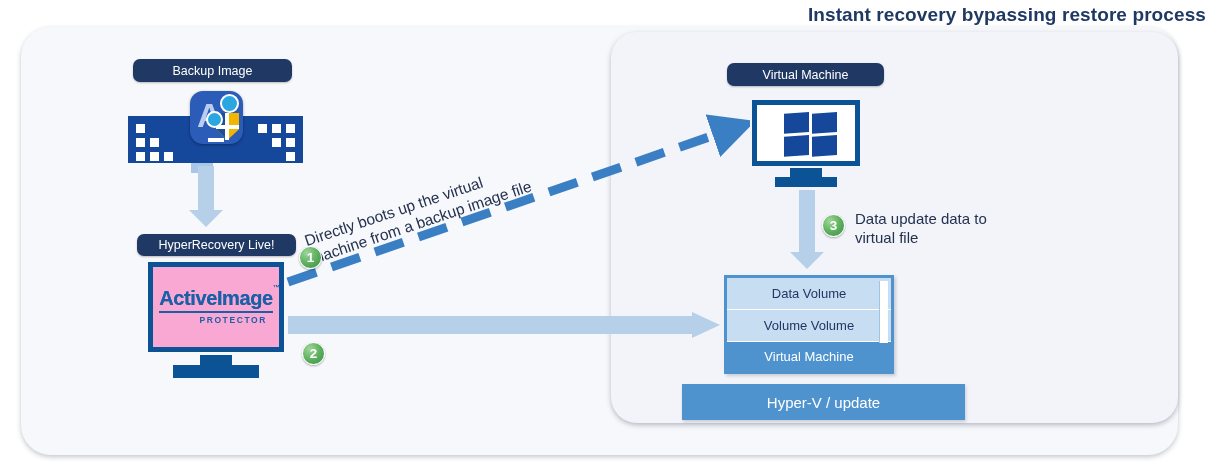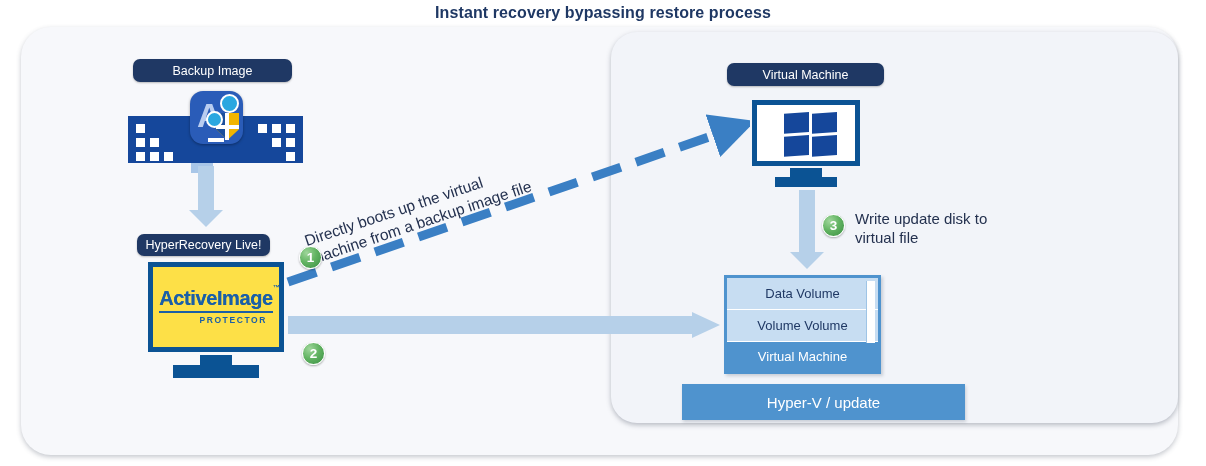--- a/index.html
+++ b/index.html
@@ -8,22 +8,22 @@
     background:#ffffff;
     font-family:"Liberation Sans", sans-serif;
     overflow:hidden;
     position:relative;
   }
   #stage{position:absolute;left:0;top:0;width:1206px;height:466px;}
 
   
   .title{
     position:absolute;left:0;top:4px;width:1206px;
-    text-align:center;
-    font-size:16px;font-weight:bold;color:#1f3864;
+    text-align:right;
+    font-size:19px;font-weight:bold;color:#1f3864;
     letter-spacing:.1px;
   }
 
   
   .outer-panel{
     position:absolute;left:21px;top:27px;width:1157px;height:428px;
     background:#f7f8fb;
     border-radius:30px;
     box-shadow:0 2px 5px rgba(60,70,90,.30);
   }
@@ -40,21 +40,21 @@
   .pill{
     position:absolute;
     background:#1f3864;
     color:#ffffff;
     border-radius:7px;
     font-size:12.5px;
     display:flex;align-items:center;justify-content:center;
     box-shadow:0 1px 2px rgba(0,0,0,.25);
   }
   .pill-backup{left:133px;top:59px;width:159px;height:23px;}
-  .pill-hrl{left:137px;top:234px;width:133px;height:22px;}
+  .pill-hrl{left:137px;top:234px;width:159px;height:22px;}
   .pill-vm{left:727px;top:63px;width:157px;height:23px;}
 
   
   .server{
     position:absolute;left:128px;top:116px;width:175px;height:47px;
     background:#15479b;
   }
   .server .dots{position:absolute;display:grid;gap:5px;}
   .dot{width:9px;height:9px;background:#ffffff;}
   .dots-left{left:8px;top:8px;grid-template-columns:repeat(3,9px);grid-template-rows:repeat(3,9px);}
@@ -99,21 +99,21 @@
     position:absolute;left:16px;top:20px;width:13px;height:13px;border-radius:50%;
     background:#2aa7e0;border:2px solid #ffffff;
   }
   .aip-icon .basebar{
     position:absolute;left:18px;bottom:2px;width:16px;height:4px;background:#ffffff;
   }
 
   
   .monitor{
     position:absolute;left:148px;top:262px;width:136px;height:90px;
-    border:5px solid #0b5394;background:#fde047;
+    border:5px solid #0b5394;background:#f9a8d4;
     box-sizing:border-box;
   }
   .monitor-neck{position:absolute;left:200px;top:355px;width:32px;height:10px;background:#0b5394;}
   .monitor-base{position:absolute;left:173px;top:365px;width:86px;height:13px;background:#0b5394;}
 
   .aip-logo{
     position:absolute;left:0;top:20px;width:100%;text-align:center;
   }
   .aip-logo .main{
     font-size:20px;font-weight:bold;letter-spacing:-.4px;
@@ -138,21 +138,21 @@
   .vm-neck{position:absolute;left:790px;top:168px;width:32px;height:9px;background:#0b5394;}
   .vm-base{position:absolute;left:775px;top:177px;width:62px;height:10px;background:#0b5394;}
   .win-logo{position:absolute;left:27px;top:8px;width:52px;height:42px;
     display:grid;grid-template-columns:1fr 1fr;grid-template-rows:1fr 1fr;gap:3px;}
   .win-logo span{background:#15479b;display:block;}
   .win-tl{transform:skewY(-4deg);} .win-tr{transform:skewY(-4deg);}
   .win-bl{transform:skewY(-4deg);} .win-br{transform:skewY(-4deg);}
 
   
   .vol-stack{
-    position:absolute;left:724px;top:275px;width:157px;height:99px;
+    position:absolute;left:724px;top:275px;width:170px;height:99px;
     border:3px solid #4f93ce;background:#ffffff;box-sizing:border-box;
     box-shadow:2px 2px 3px rgba(80,90,110,.25);
   }
   .vol-row{
     height:32px;display:flex;align-items:center;justify-content:center;
     font-size:13px;color:#1f3864;background:#c7ddf2;
     border-bottom:1px solid #ffffff;box-sizing:border-box;
   }
   .vol-row.vm{
     background:#4f93ce;color:#ffffff;border-bottom:none;height:29px;
@@ -328,21 +328,21 @@
   <div class="vm-neck"></div>
   <div class="vm-base"></div>
 
   <div class="v-arrow arrow3">
     <div class="shaft"></div>
       <div class="head"></div>
   </div>
 
   <div class="step step3">3</div>
   <div class="cap cap3">
-    <div>Write update disk to</div>
+    <div>Data update data to</div>
     <div>virtual file</div>
   </div>
 
   <div class="vol-stack">
     <div class="vol-row">Data Volume</div>
     <div class="vol-row">Volume Volume</div>
     <div class="vol-row vm">Virtual Machine</div>
     <div class="vol-scroll"></div>
   </div>
 

